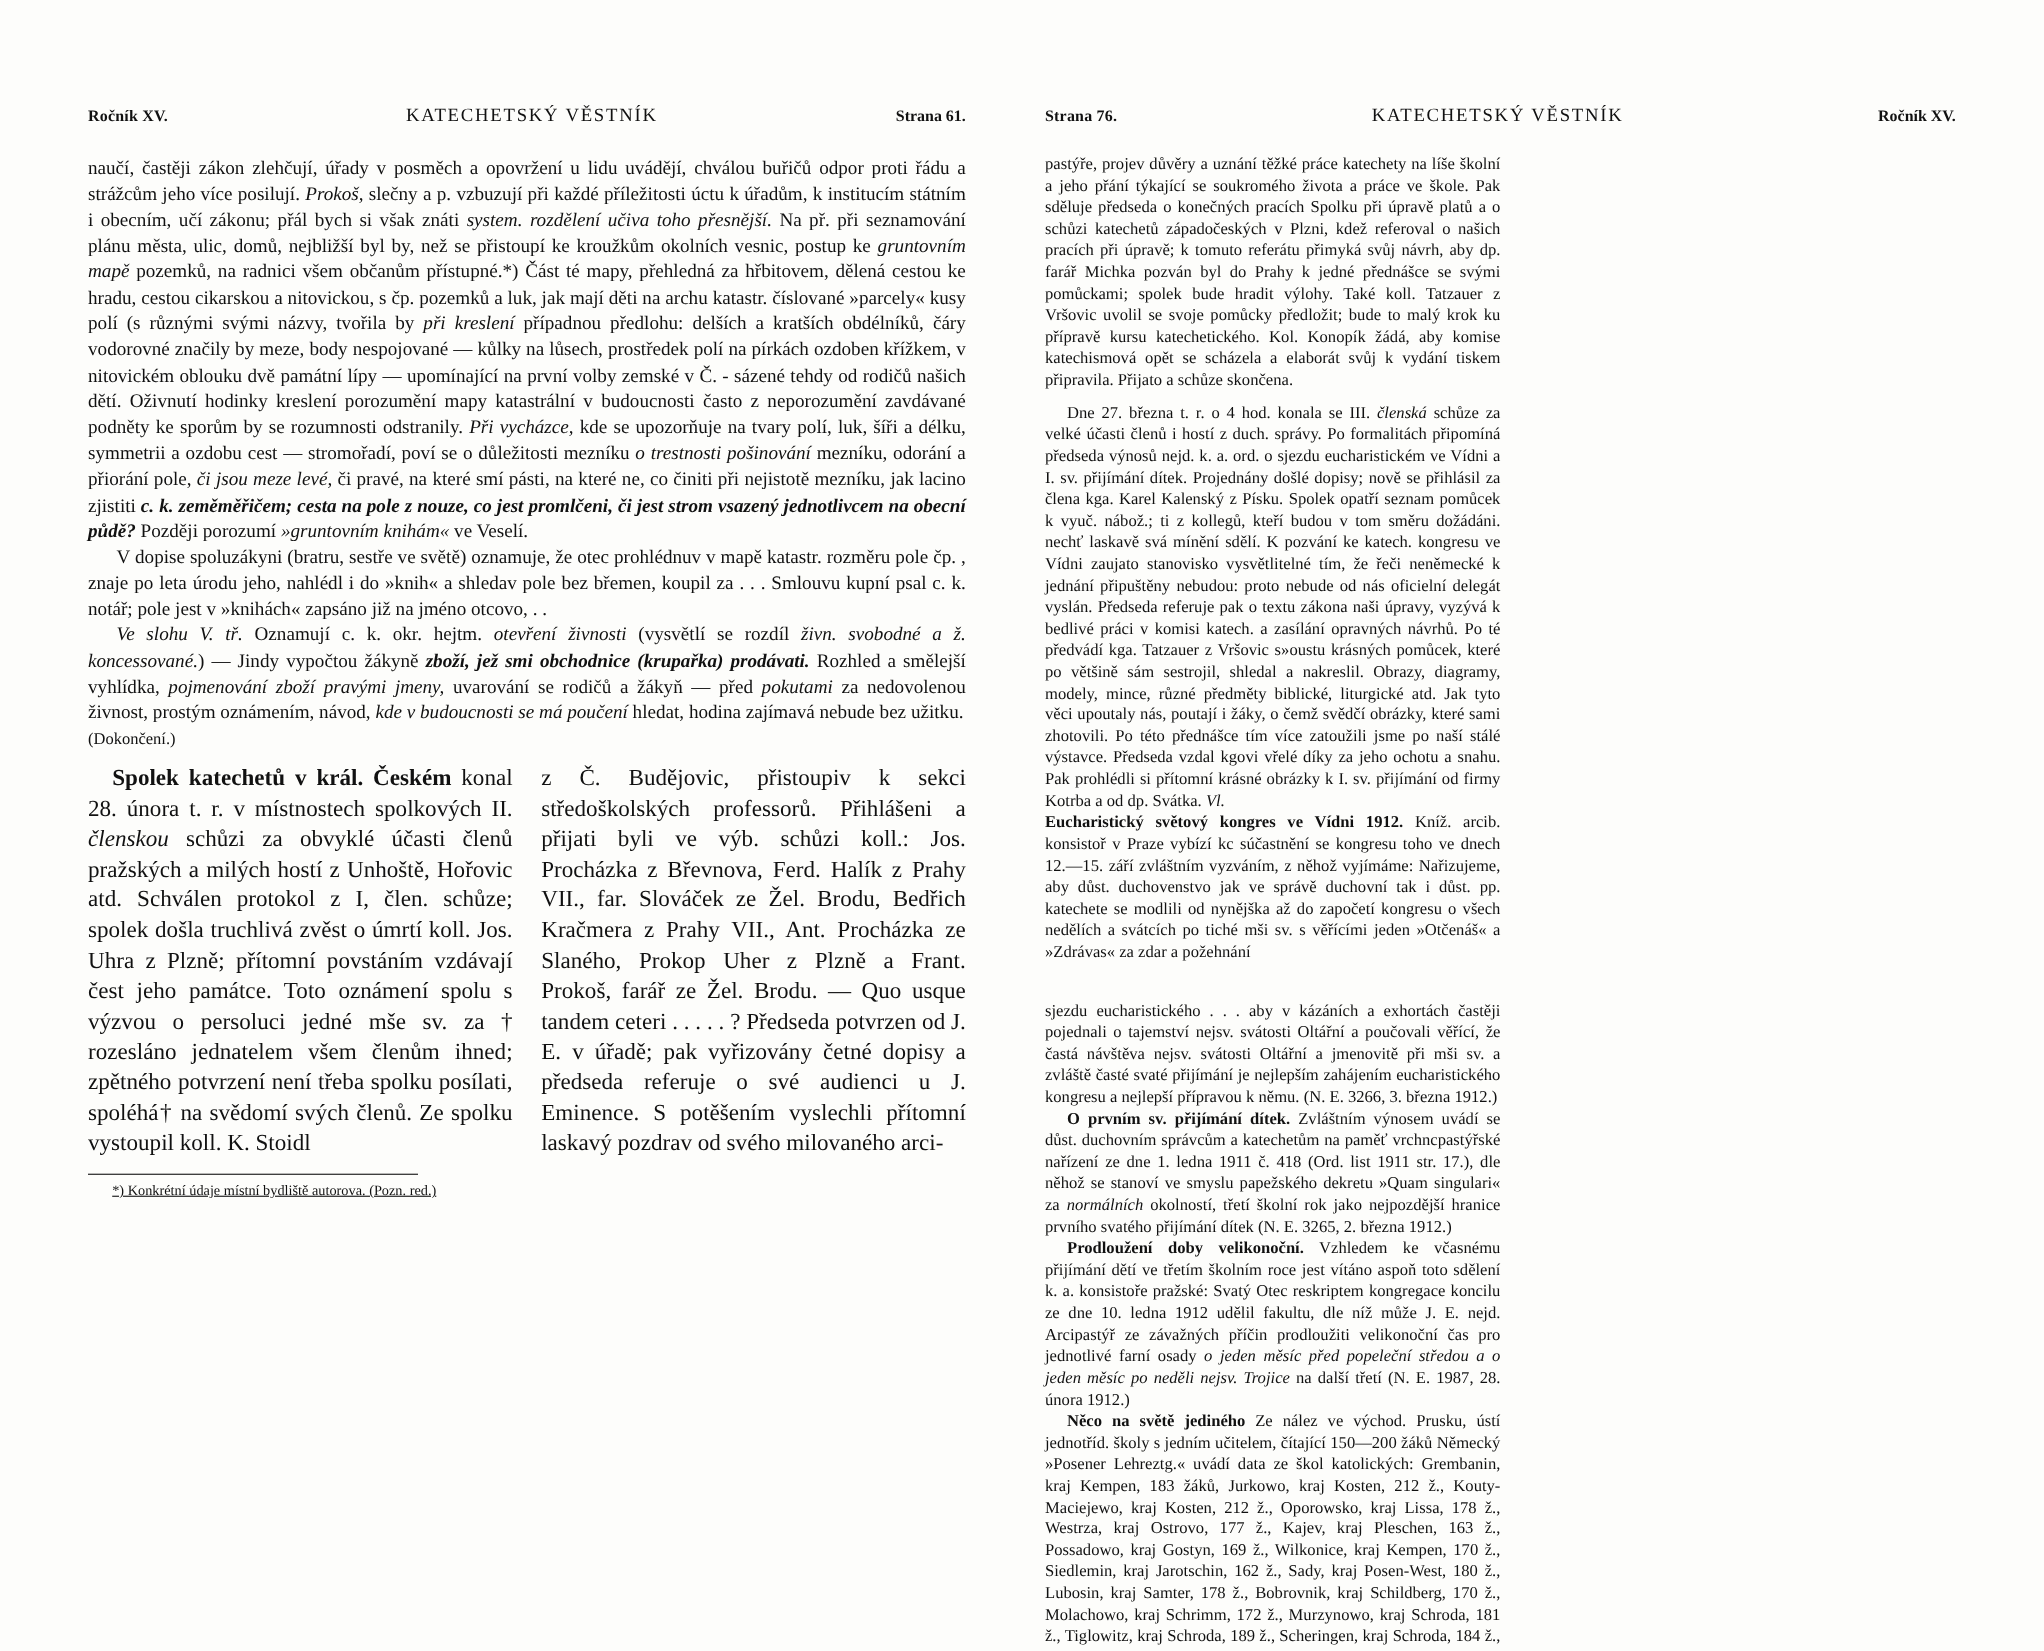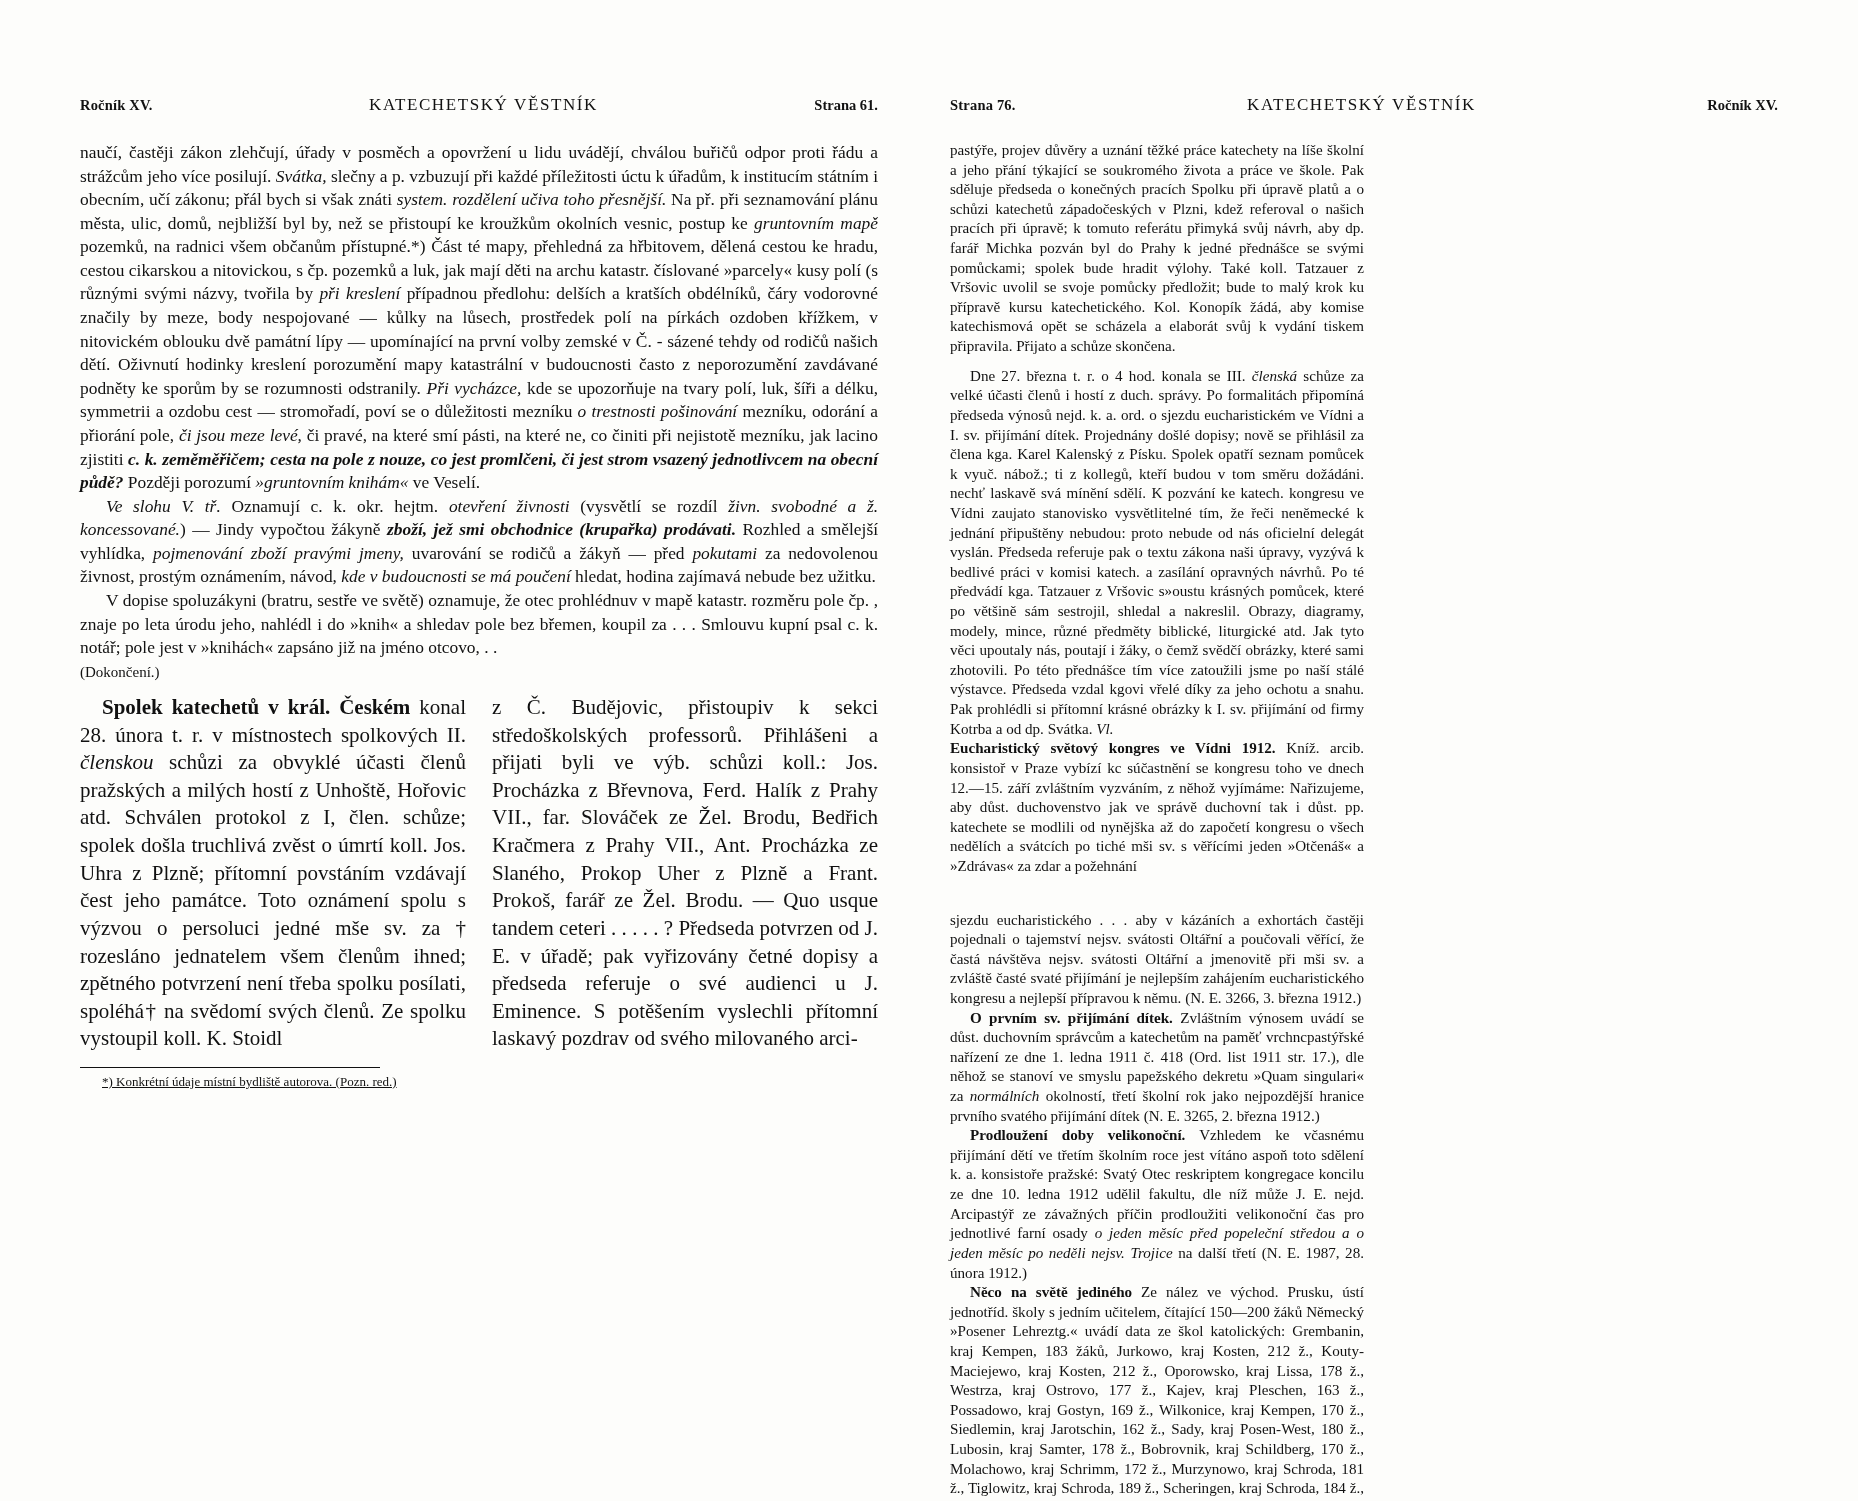--- a/index.html
+++ b/index.html
@@ -167,47 +167,47 @@
 
     <div class="leaf leaf-left">
       <div class="runhead">
         <div class="rh-left bold">Ročník XV.</div>
         <div class="rh-center">KATECHETSKÝ VĚSTNÍK</div>
         <div class="rh-right bold">Strana 61.</div>
       </div>
 
       <div class="col-single">
         <p>naučí, častěji zákon zlehčují, úřady v posměch a opovržení u lidu uvádějí, chválou
-          buřičů odpor proti řádu a strážcům jeho více posilují. <i>Svátka,</i> slečny a p. vzbuzují
+          buřičů odpor proti řádu a strážcům jeho více posilují. <i>Prokoš,</i> slečny a p. vzbuzují
           při každé příležitosti úctu k úřadům, k institucím státním i obecním, učí zákonu;
           přál bych si však znáti <i>system. rozdělení učiva toho přesnější.</i> Na př. při seznamování plánu města, ulic, domů, nejbližší byl by, než se přistoupí ke kroužkům
           okolních vesnic, postup ke <i>gruntovním mapě</i> pozemků, na radnici všem občanům
           přístupné.*) Část té mapy, přehledná za hřbitovem, dělená cestou ke hradu, cestou
           cikarskou a nitovickou, s čp. pozemků a luk, jak mají děti na archu katastr.
           číslované »parcely« kusy polí (s různými svými názvy, tvořila by <i>při kreslení</i>
           případnou předlohu: delších a kratších obdélníků, čáry vodorovné značily by
           meze, body nespojované — kůlky na lůsech, prostředek polí na pírkách ozdoben
           křížkem, v nitovickém oblouku dvě památní lípy — upomínající na první volby
           zemské v Č. - sázené tehdy od rodičů našich dětí. Oživnutí hodinky kreslení
           porozumění mapy katastrální v budoucnosti často z neporozumění zavdávané
           podněty ke sporům by se rozumnosti odstranily. <i>Při vycházce,</i> kde se upozorňuje
           na tvary polí, luk, šíři a délku, symmetrii a ozdobu cest — stromořadí, poví se
           o důležitosti mezníku <i>o trestnosti pošinování</i> mezníku, odorání a přiorání pole,
           <i>či jsou meze levé,</i> či pravé, na které smí pásti, na které ne, co činiti při nejistotě
           mezníku, jak lacino zjistiti <span class="bi">c. k. zeměměřičem; cesta na pole z nouze, co jest
           promlčeni, či jest strom vsazený jednotlivcem na obecní půdě?</span> Později porozumí
           <i>»gruntovním knihám«</i> ve Veselí.</p>
+        <p class="indent">V dopise spoluzákyni (bratru, sestře ve světě) oznamuje, že otec prohlédnuv
+          v mapě katastr. rozměru pole čp. , znaje po leta úrodu jeho, nahlédl i do »knih«
+          a shledav pole bez břemen, koupil za . . . Smlouvu kupní psal c. k. notář; pole
+          jest v »knihách« zapsáno již na jméno otcovo, . .</p>
         <p class="indent"><i>Ve slohu V. tř.</i> Oznamují c. k. okr. hejtm. <i>otevření živnosti</i> (vysvětlí se
           rozdíl <i>živn. svobodné a ž. koncessované.</i>) — Jindy vypočtou žákyně <span class="bi">zboží, jež
           smi obchodnice (krupařka) prodávati.</span> Rozhled a smělejší vyhlídka, <i>pojmenování
           zboží pravými jmeny,</i> uvarování se rodičů a žákyň — před <i>pokutami</i> za nedovolenou živnost, prostým oznámením, návod, <i>kde v budoucnosti se má poučení</i> hledat, hodina zajímavá nebude bez užitku.</p>
-        <p class="indent">V dopise spoluzákyni (bratru, sestře ve světě) oznamuje, že otec prohlédnuv
-          v mapě katastr. rozměru pole čp. , znaje po leta úrodu jeho, nahlédl i do »knih«
-          a shledav pole bez břemen, koupil za . . . Smlouvu kupní psal c. k. notář; pole
-          jest v »knihách« zapsáno již na jméno otcovo, . .</p>
         <div class="dokonceni">(Dokončení.)</div>
       </div>
 
 
       <div class="twocol">
         <div class="c">
           <p class="indent"><b>Spolek katechetů v král. Českém</b> konal 28. února t. r. v místnostech spolkových II. <i>členskou</i> schůzi za obvyklé účasti členů pražských a milých hostí z Unhoště, Hořovic atd. Schválen protokol z I, člen. schůze; spolek došla truchlivá zvěst o úmrtí koll. Jos. Uhra z Plzně; přítomní povstáním vzdávají čest jeho památce. Toto oznámení spolu s výzvou o persoluci jedné mše sv. za † rozesláno jednatelem všem členům ihned; zpětného potvrzení není třeba spolku posílati, spoléhá† na svědomí svých členů. Ze spolku vystoupil koll. K. Stoidl</p>
         </div>
         <div class="c">
           <p>z Č. Budějovic, přistoupiv k sekci středoškolských professorů. Přihlášeni a přijati byli ve výb. schůzi koll.: Jos. Procházka z Břevnova, Ferd. Halík z Prahy VII., far. Slováček ze Žel. Brodu, Bedřich Kračmera z Prahy VII., Ant. Procházka ze Slaného, Prokop Uher z Plzně a Frant. Prokoš, farář ze Žel. Brodu. — Quo usque tandem ceteri . . . . . ? Předseda potvrzen od J. E. v úřadě; pak vyřizovány četné dopisy a předseda referuje o své audienci u J. Eminence. S potěšením vyslechli přítomní laskavý pozdrav od svého milovaného arci-</p>

